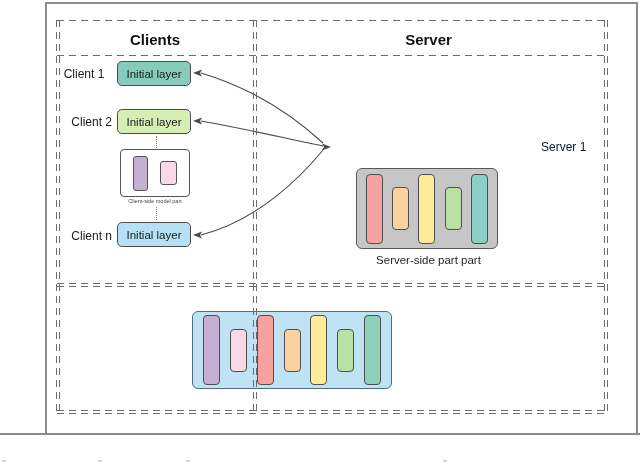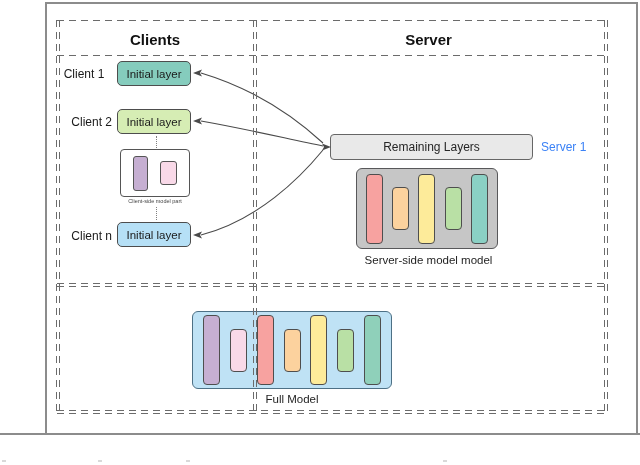--- a/index.html
+++ b/index.html
@@ -32,21 +32,21 @@
     font-size:11.5px;color:#1a1a1a;}
   .mini-box{position:absolute;left:120px;top:149px;width:70px;height:48px;background:#ffffff;
     border:1.5px solid #555;border-radius:4px;box-sizing:border-box;
     display:flex;align-items:center;justify-content:space-evenly;}
   .mini-caption{position:absolute;left:105px;top:198px;width:100px;text-align:center;
     font-size:5.5px;color:#444;letter-spacing:0;}
   .dotted-v{position:absolute;width:0;border-left:1px dotted #808080;}
   .remaining-box{position:absolute;left:330px;top:134px;width:203px;height:26px;background:#e9e9e9;
     border:1.5px solid #666;border-radius:4px;box-sizing:border-box;
     display:flex;align-items:center;justify-content:center;font-size:12px;color:#262626;}
-  .server1-label{position:absolute;left:541px;top:140px;font-size:12px;color:#3b82f6;}
+  .server1-label{position:absolute;left:541px;top:140px;font-size:12px;color:#0f172a;}
   .model-box{position:absolute;border-radius:6px;box-sizing:border-box;
     display:flex;align-items:center;justify-content:space-evenly;}
   #server-model-box{left:356px;top:168px;width:142px;height:81px;background:#c6c6c6;
     border:1.5px solid #58585a;}
   #full-model-box{left:192px;top:311px;width:200px;height:78px;background:#bfe2f5;
     border:1.5px solid #4d7085;z-index:2;}
   .model-box .bar{border:1px solid #4e4e4e;border-radius:4px;box-sizing:border-box;width:17px;}
   .model-box .bar.tall{height:70px;}
   .model-box .bar.short{height:43px;}
   .mini-box .bar{border:1px solid #555;border-radius:3px;box-sizing:border-box;}
@@ -88,42 +88,40 @@
   <div class="mini-box">
       <div class="bar tall" style="background: rgb(198, 175, 210);"></div>
       <div class="bar short" style="background: rgb(249, 217, 232);"></div>
     </div>
   <div class="mini-caption">Client-side model part</div>
   <div class="dotted-v" style="left:156px;top:207px;height:13px;"></div>
 
   <div class="client-label" style="left:56px;top:229px;text-align:right;">Client n</div>
   <div class="layer-box" style="left: 117px; top: 222px; background: rgb(182, 224, 246);">Initial layer</div>
 
-  <div class="remaining-box">Remaining Layers</div>
   <div class="server1-label">Server 1</div>
 
   <div class="model-box" id="server-model-box">
       <div class="bar tall" style="background: rgb(247, 162, 160);"></div>
       <div class="bar short" style="background: rgb(252, 210, 158);"></div>
       <div class="bar tall" style="background: rgb(253, 235, 154);"></div>
       <div class="bar short" style="background: rgb(185, 224, 165);"></div>
       <div class="bar tall" style="background: rgb(138, 208, 196);"></div>
     </div>
-  <div class="caption" style="left:346px;top:254px;width:165px;">Server-side model model</div>
+  <div class="caption" style="left:346px;top:254px;width:165px;">Server-side part part</div>
 
   <div class="model-box" id="full-model-box">
       <div class="bar tall" style="background: rgb(198, 175, 210);"></div>
       <div class="bar short" style="background: rgb(249, 217, 232);"></div>
       <div class="bar tall" style="background: rgb(247, 162, 160);"></div>
       <div class="bar short" style="background: rgb(252, 210, 158);"></div>
       <div class="bar tall" style="background: rgb(253, 235, 154);"></div>
       <div class="bar short" style="background: rgb(185, 224, 165);"></div>
       <div class="bar tall" style="background: rgb(143, 208, 186);"></div>
     </div>
-  <div class="caption" style="left:242px;top:393px;width:100px;">Full Model</div>
 
   <svg id="arrow-layer" width="640" height="465" viewBox="0 0 640 465">
     <g stroke="#4a4a4a" stroke-width="1.1" fill="none">
       <path d="M 201,73 C 258,90 300,122 323,143"></path>
       <path d="M 201,121 C 252,130 292,140 323,146"></path>
       <path d="M 201,235 C 258,220 300,178 323,150"></path>
     </g>
     <g fill="#4a4a4a" stroke="none">
       <path d="M193,73 L202,69.4 L200,73 L202,76.6 Z"></path>
       <path d="M193,121 L202,117.4 L200,121 L202,124.6 Z"></path>

